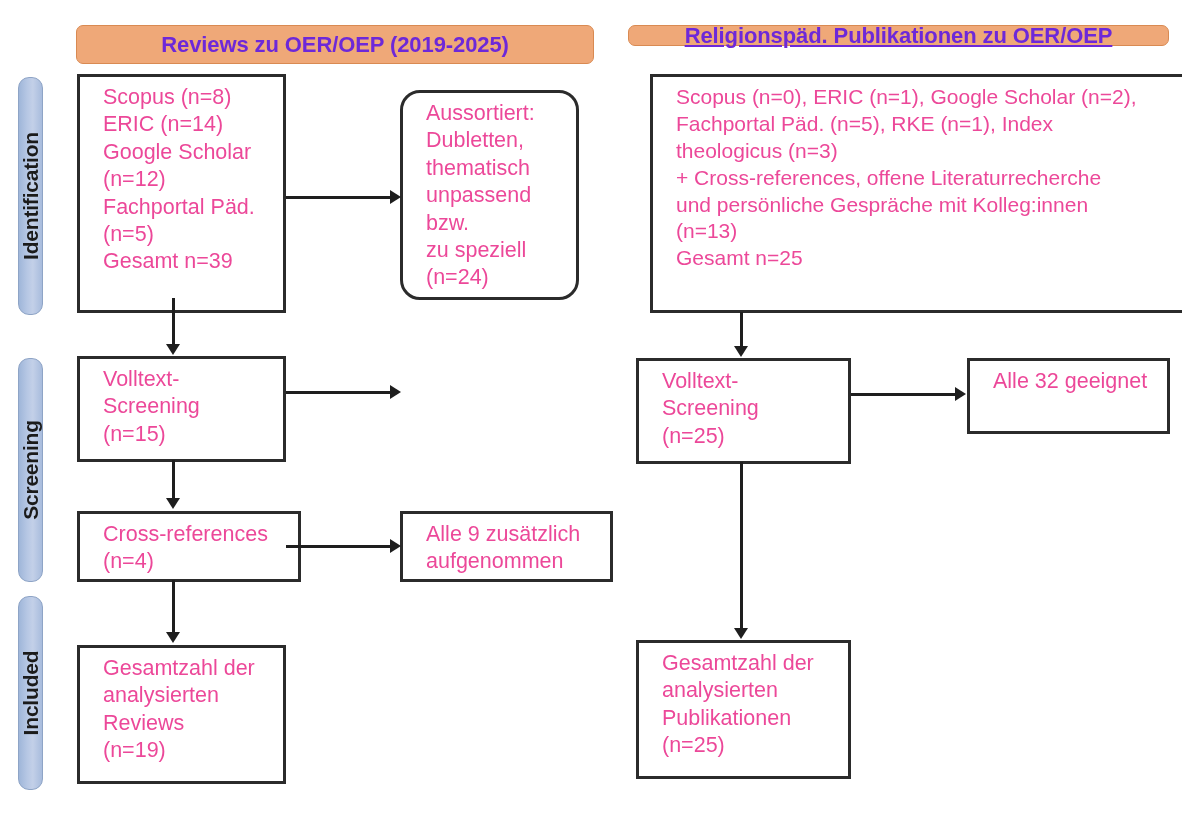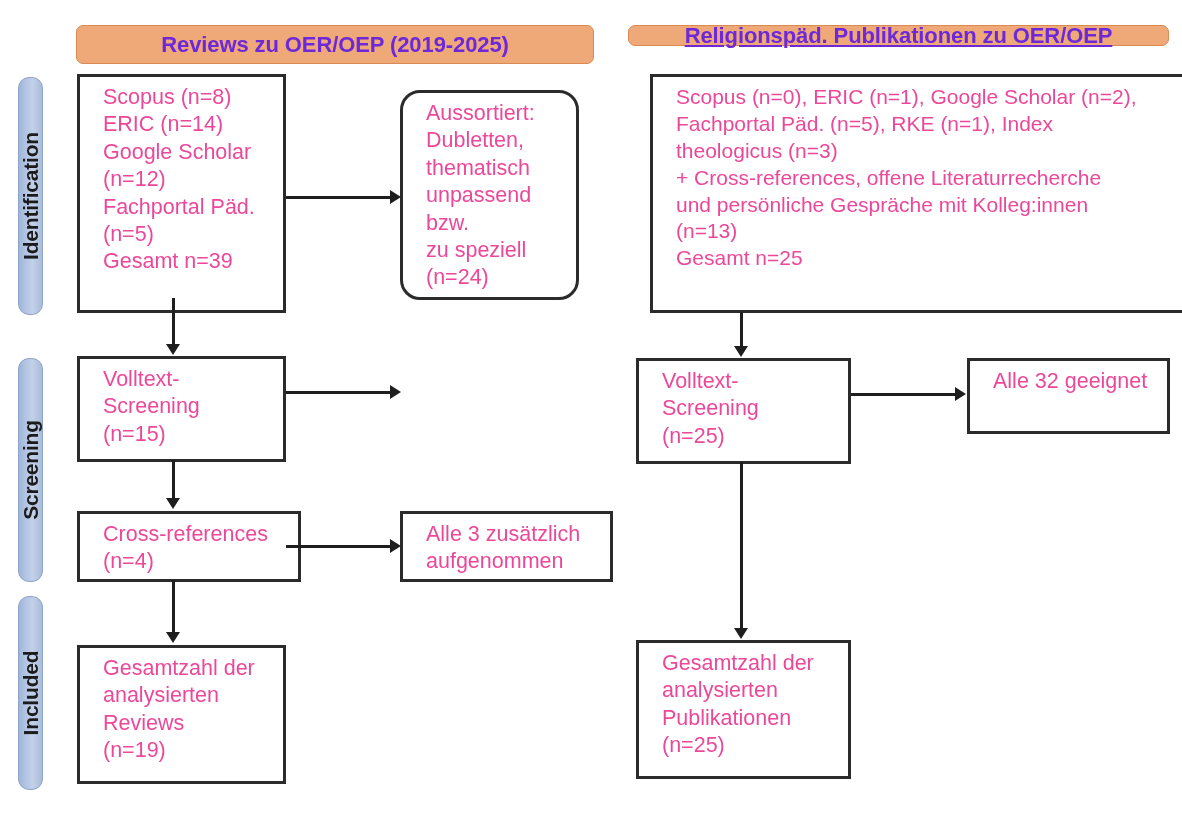--- a/index.html
+++ b/index.html
@@ -150,21 +150,21 @@
 
   <div class="conn-h" style="left:286px; top:391px; width:106px;"></div>
   <div class="arrow-right" style="left:390px; top:385px;"></div>
 
   <div class="conn-v" style="left:172px; top:460px; width:3px; height:40px;"></div>
   <div class="arrow-down" style="left:166px; top:498px;"></div>
 
   <div class="box" style="left:77px; top:511px; width:224px; height:71px;">Cross-references
 (n=4)</div>
 
-  <div class="box" style="left:400px; top:511px; width:213px; height:71px;">Alle 3 zusätzlich
+  <div class="box" style="left:400px; top:511px; width:213px; height:71px;">Alle 9 zusätzlich
 aufgenommen</div>
 
   <div class="conn-h" style="left:286px; top:545px; width:106px;"></div>
   <div class="arrow-right" style="left:390px; top:539px;"></div>
 
   <div class="conn-v" style="left:172px; top:580px; width:3px; height:54px;"></div>
   <div class="arrow-down" style="left:166px; top:632px;"></div>
 
   <div class="box" style="left:77px; top:645px; width:209px; height:139px;">Gesamtzahl der
 analysierten

